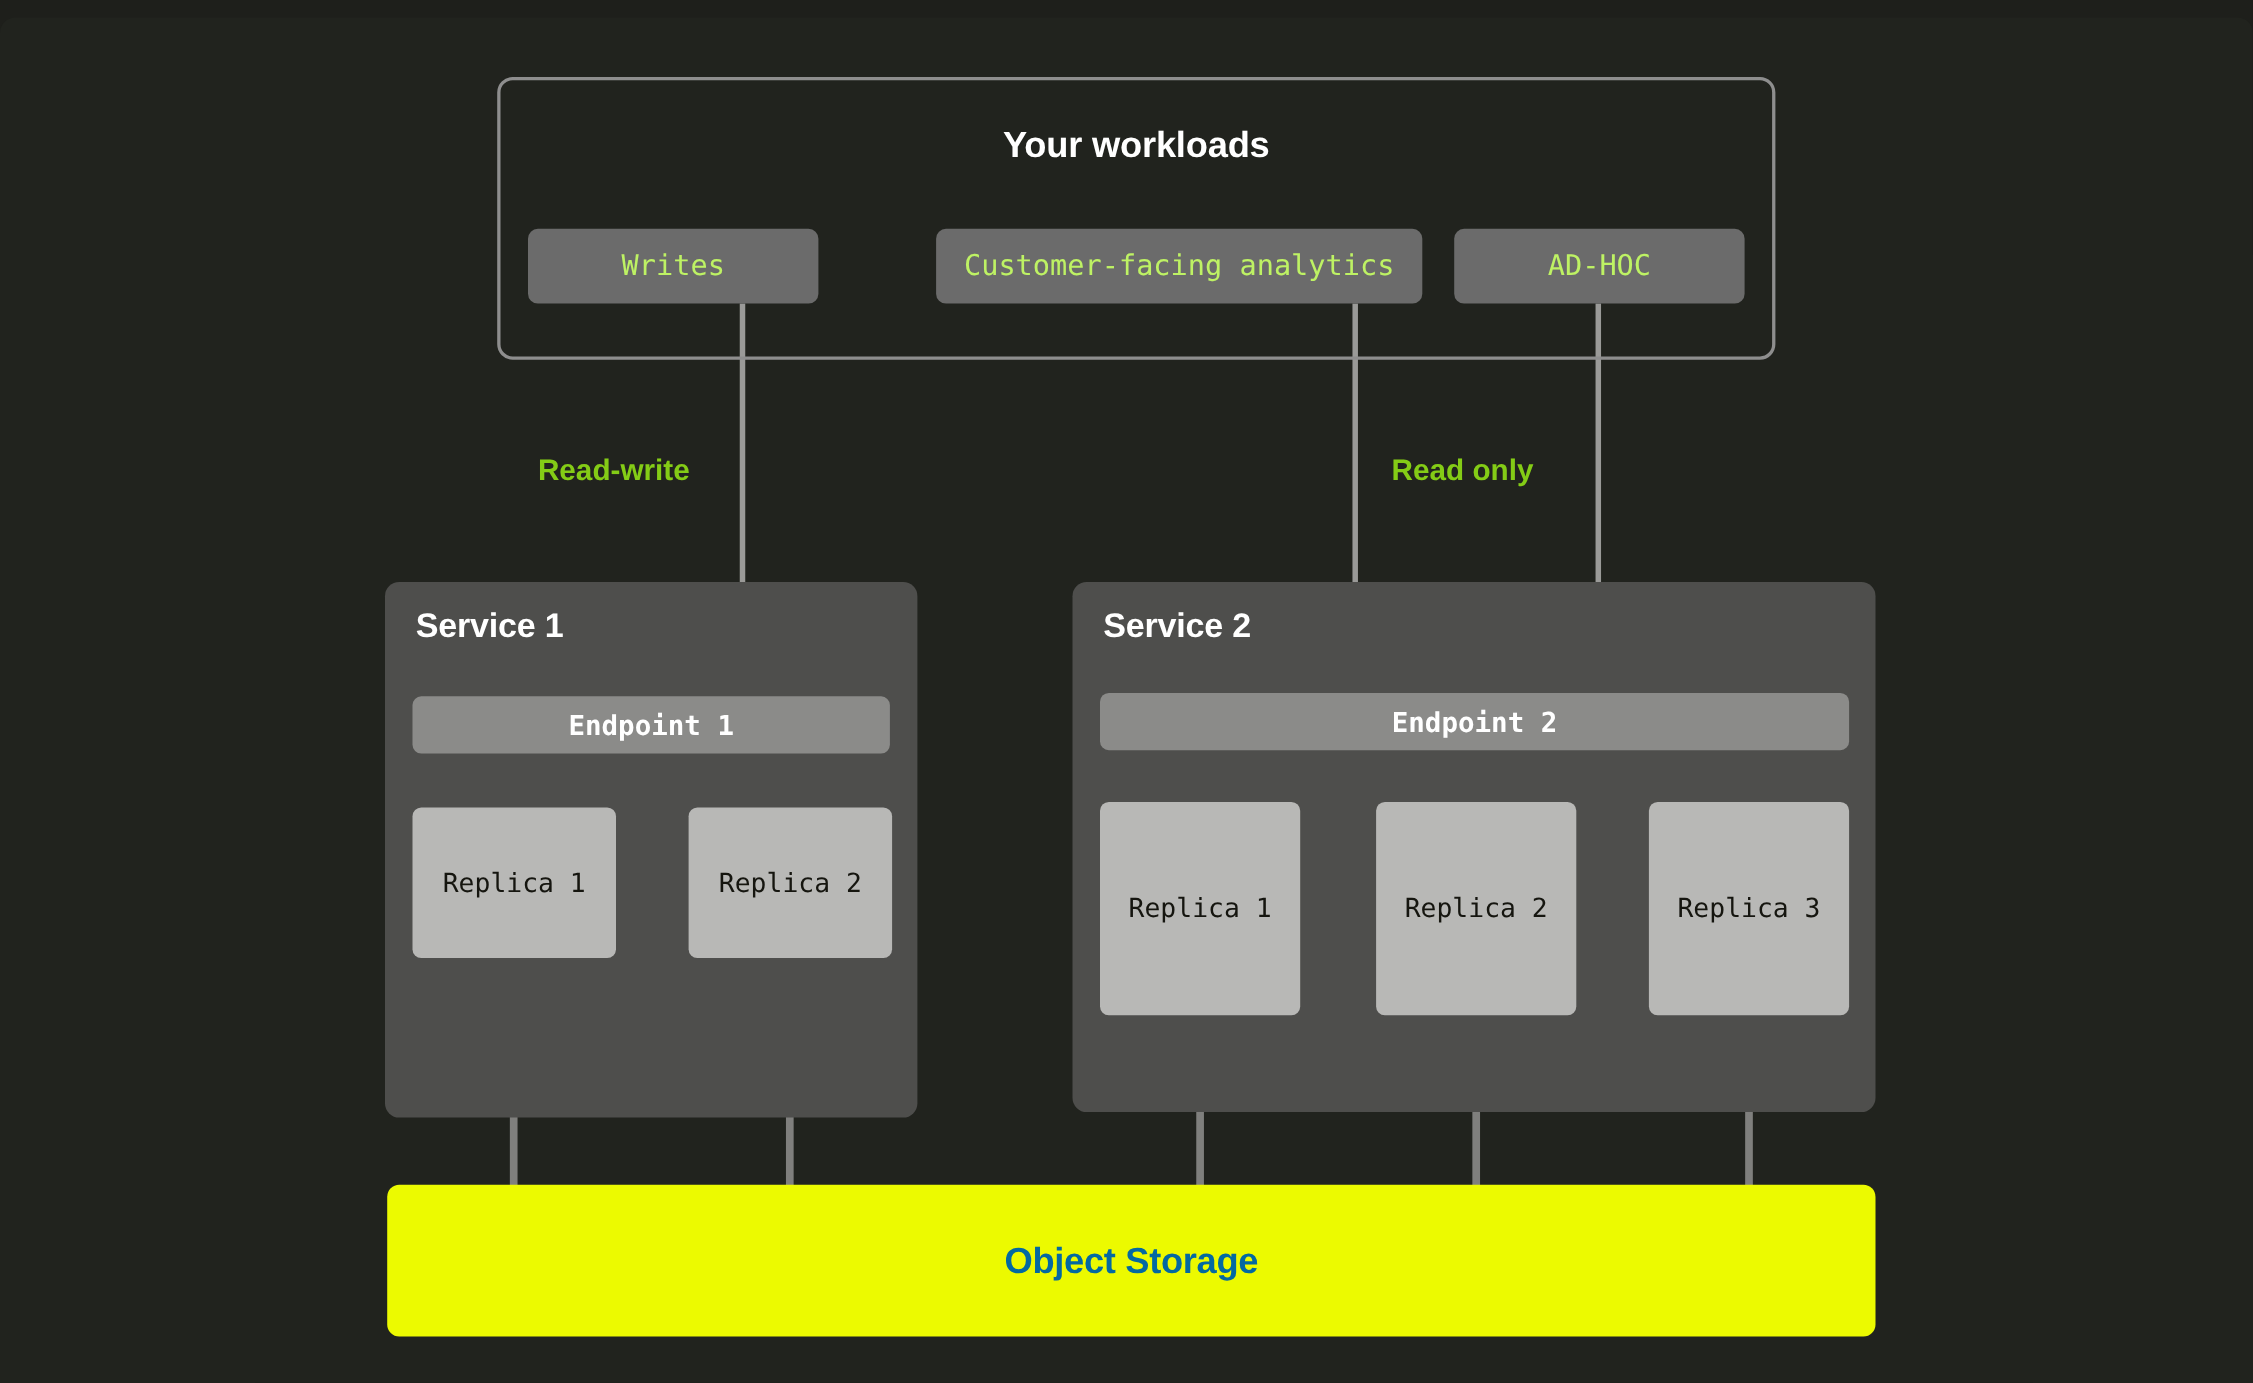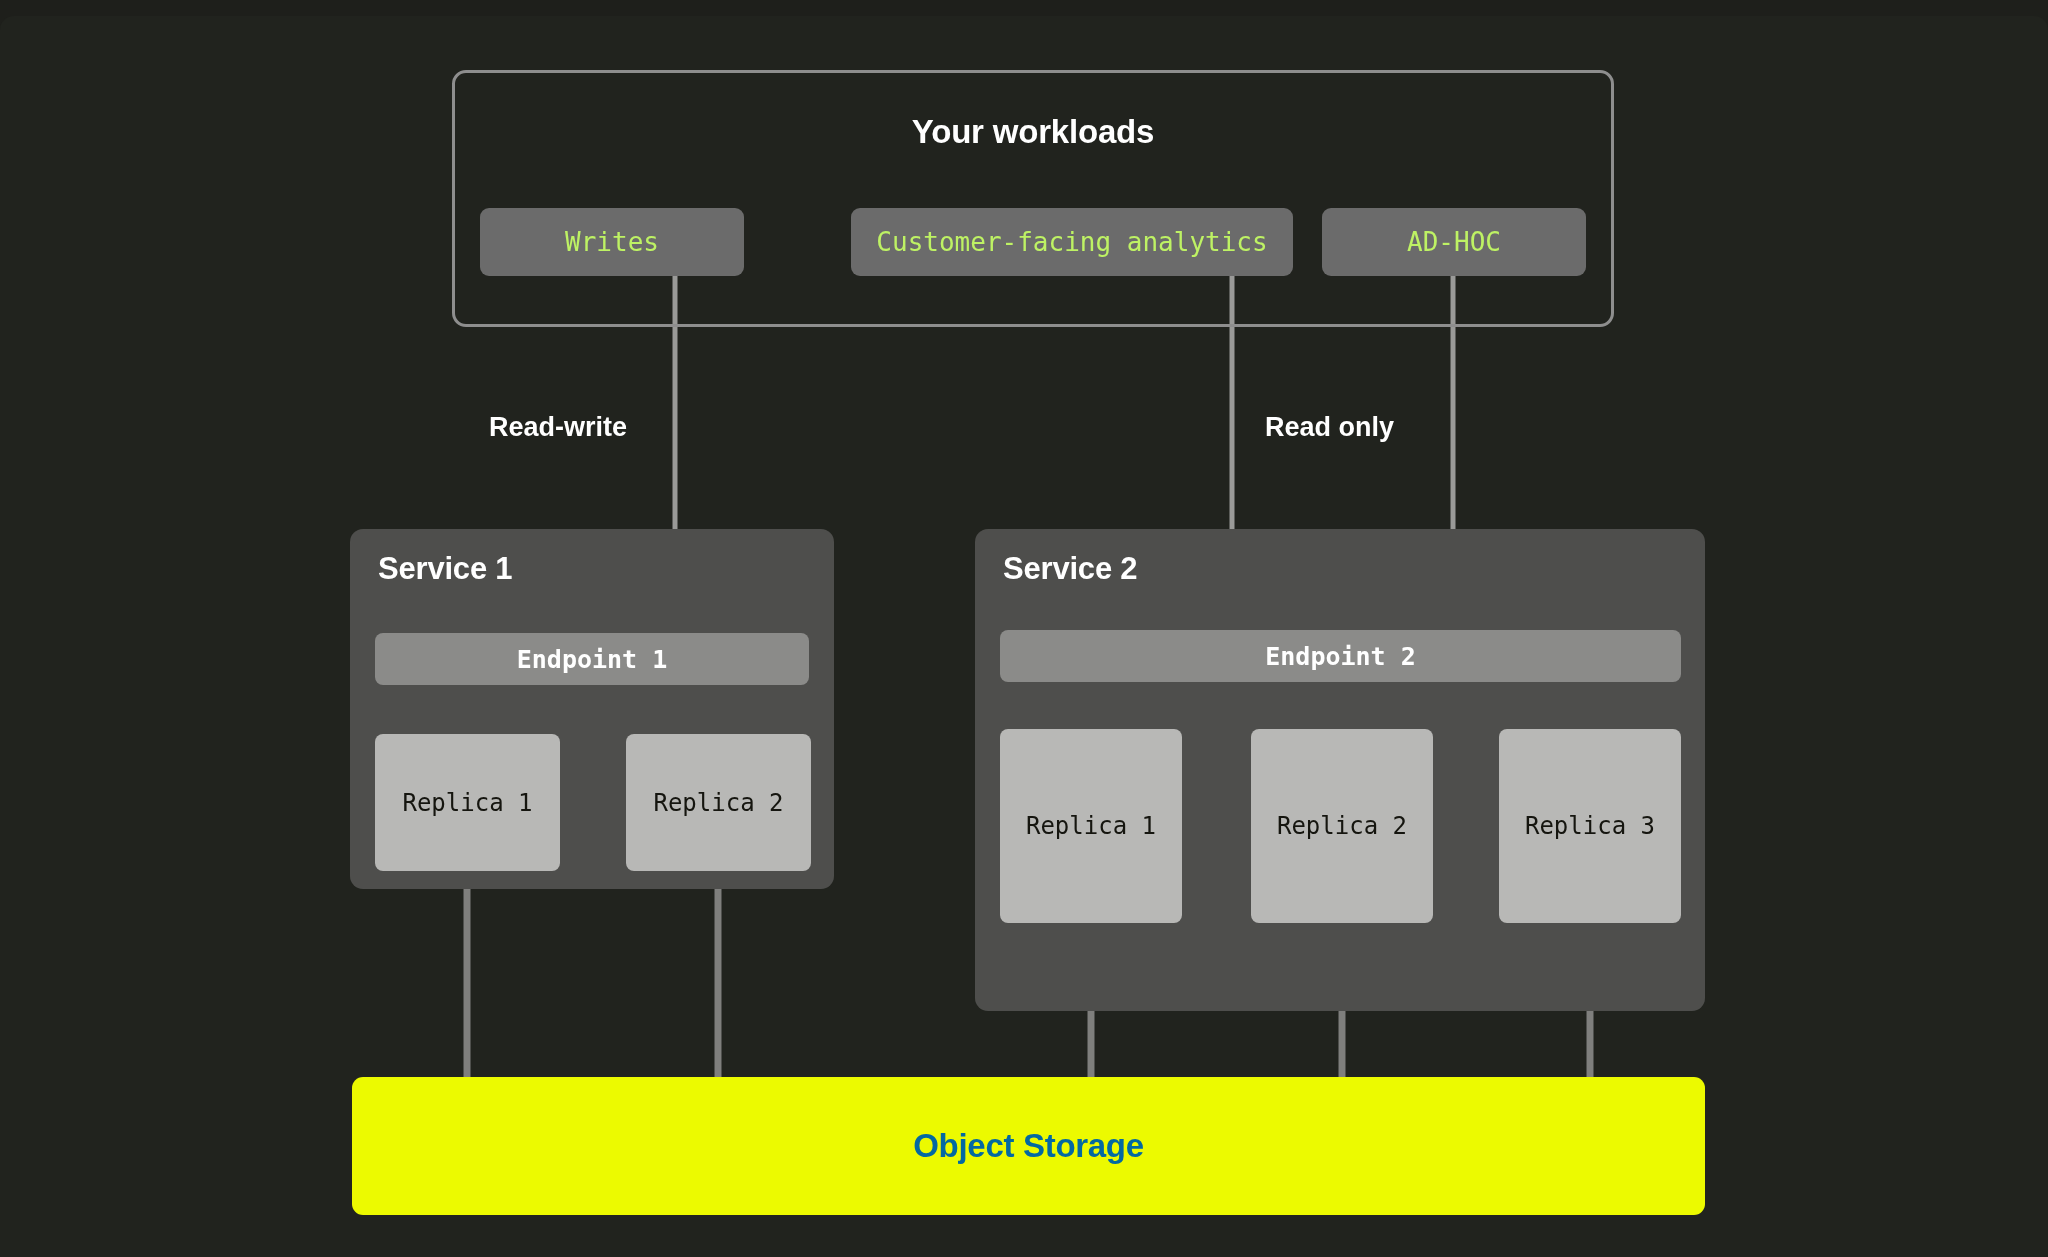--- a/index.html
+++ b/index.html
@@ -72,37 +72,37 @@
     z-index: 3;
     white-space: nowrap;
   }
   #wl-writes    { left: 480px;  top: 192px; width: 264px; }
   #wl-analytics { left: 851px;  top: 192px; width: 442px; }
   #wl-adhoc     { left: 1322px; top: 192px; width: 264px; }
 
   
   .flow-label {
     position: absolute;
-    color: #ffffff;
+    color: #84cc16;
     font-size: 27px;
     font-weight: bold;
     z-index: 4;
     white-space: nowrap;
   }
   #label-read-write { left: 489px;  top: 396px; }
   #label-read-only  { left: 1265px; top: 396px; }
 
   
   .service-panel {
     position: absolute;
     background: #4e4e4c;
     border-radius: 13px;
     z-index: 2;
   }
-  #service-1 { left: 350px; top: 513px; width: 484px; height: 360px; }
+  #service-1 { left: 350px; top: 513px; width: 484px; height: 487px; }
   #service-2 { left: 975px; top: 513px; width: 730px; height: 482px; }
 
   .service-title {
     position: absolute;
     left: 28px;
     top: 22px;
     color: #ffffff;
     font-size: 31px;
     font-weight: bold;
     letter-spacing: -0.2px;

